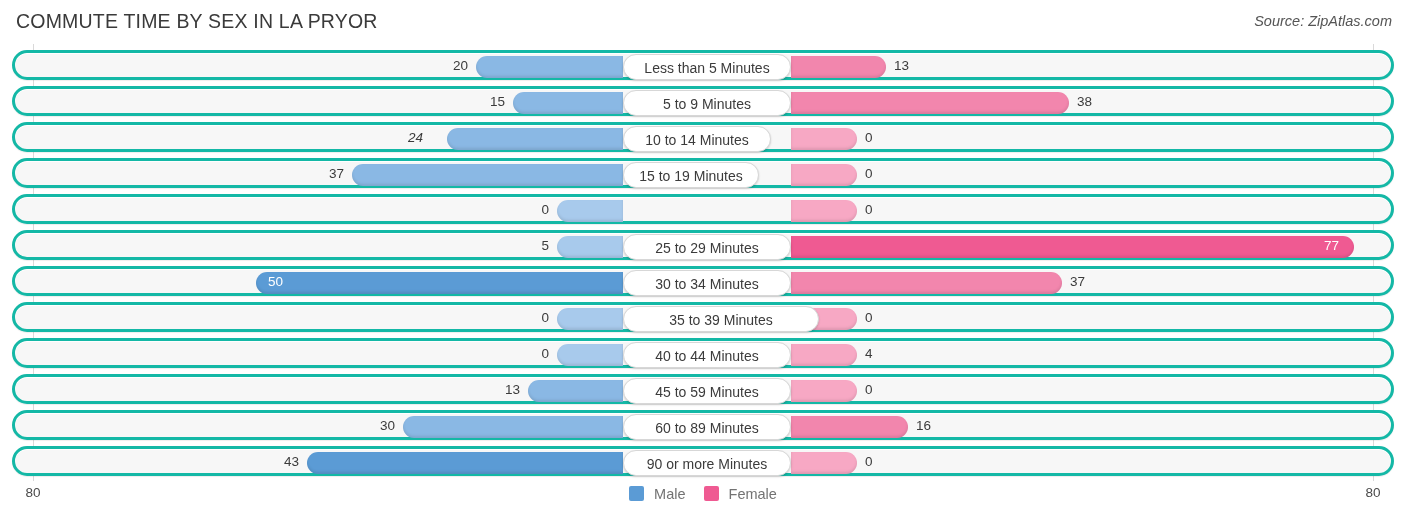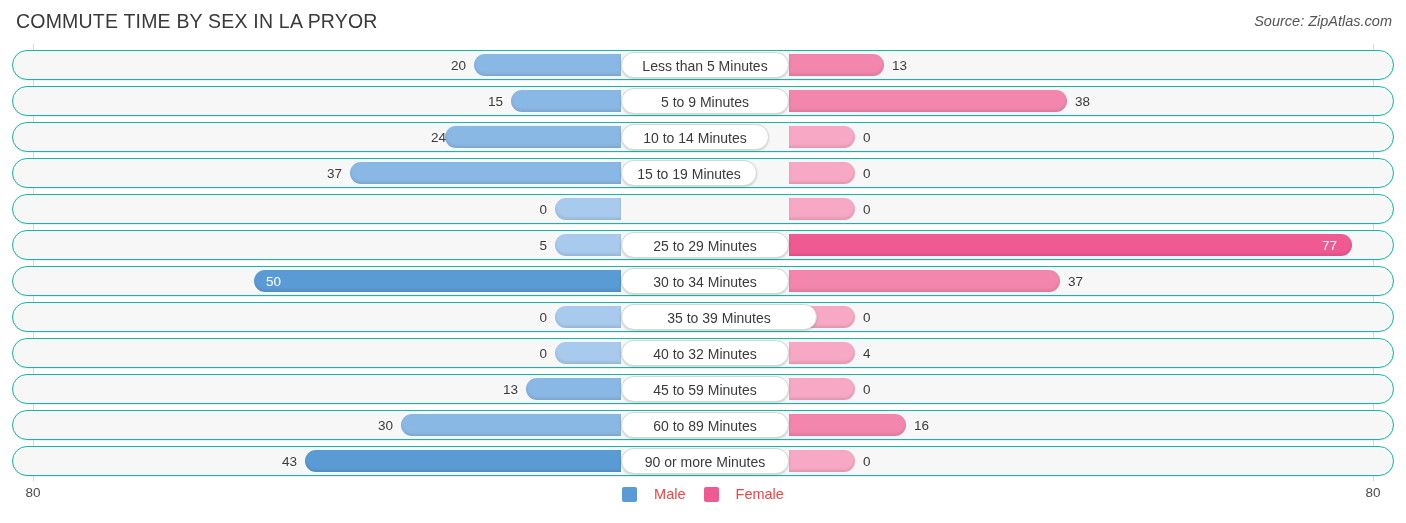--- a/index.html
+++ b/index.html
@@ -67,21 +67,21 @@
     position: absolute;
     left: 0; top: 0; right: 0;
     padding-top: 6px;
   }
 
   .row {
     position: relative;
     height: 30px;
     margin: 0 12px 6px 12px;
     background: #f7f7f7;
-    border: 1px solid #14b8a6;
+    border: 3px solid #14b8a6;
     border-radius: 15px;
     box-shadow: 0 1px 1px rgba(0,0,0,0.07), inset 0 1px 0 #ffffff;
     box-sizing: border-box;
   }
 
   
   .bar {
     position: absolute;
     top: 3px;
     height: 22px;
@@ -148,24 +148,24 @@
     position: absolute;
     left: 0; right: 0;
     top: 5px;
     display: flex;
     justify-content: center;
     align-items: center;
     gap: 18px;
   }
   .legend-item {
     display: flex;
-    align-items: flex-end;
-    gap: 17px;
+    align-items: flex-start;
+    gap: 10px;
     font-size: 14.5px;
-    color: #ef4444;
+    color: #737373;
   }
   .swatch {
     width: 15px;
     height: 15px;
     border-radius: 2px;
     display: inline-block;
   }
 </style>
 </head>
 <body>
@@ -191,21 +191,21 @@
       <div class="row">
         <div class="bar male" style="left: 498px; width: 110px; background: rgb(138, 184, 228);"></div>
         <div class="bar female" style="left: 776px; width: 278px; background: rgb(242, 134, 173);"></div>
         <div class="val male-out" style="left: 454px; width: 36px;">15</div>
         <div class="val female-out" style="left: 1062px;">38</div>
         <div class="cat-pill" style="left: 608px; width: 168px;">5 to 9 Minutes</div>
       </div>
       <div class="row">
         <div class="bar male" style="left: 432px; width: 176px; background: rgb(138, 184, 228);"></div>
         <div class="bar female" style="left: 776px; width: 66px; background: rgb(247, 168, 196);"></div>
-        <div class="val male-out" style="left: 397px; width: 36px;">24</div>
+        <div class="val male-out" style="left: 372px; width: 36px; font-style: italic;">24</div>
         <div class="val female-out" style="left: 850px;">0</div>
         <div class="cat-pill" style="left: 608px; width: 148px;">10 to 14 Minutes</div>
       </div>
       <div class="row">
         <div class="bar male" style="left: 337px; width: 271px; background: rgb(138, 184, 228);"></div>
         <div class="bar female" style="left: 776px; width: 66px; background: rgb(247, 168, 196);"></div>
         <div class="val male-out" style="left: 293px; width: 36px;">37</div>
         <div class="val female-out" style="left: 850px;">0</div>
         <div class="cat-pill" style="left: 608px; width: 136px;">15 to 19 Minutes</div>
       </div>
@@ -234,21 +234,21 @@
         <div class="bar female" style="left: 776px; width: 66px; background: rgb(247, 168, 196);"></div>
         <div class="val male-out" style="left: 498px; width: 36px;">0</div>
         <div class="val female-out" style="left: 850px;">0</div>
         <div class="cat-pill" style="left: 608px; width: 196px;">35 to 39 Minutes</div>
       </div>
       <div class="row">
         <div class="bar male" style="left: 542px; width: 66px; background: rgb(168, 202, 236);"></div>
         <div class="bar female" style="left: 776px; width: 66px; background: rgb(247, 168, 196);"></div>
         <div class="val male-out" style="left: 498px; width: 36px;">0</div>
         <div class="val female-out" style="left: 850px;">4</div>
-        <div class="cat-pill" style="left: 608px; width: 168px;">40 to 32 Minutes</div>
+        <div class="cat-pill" style="left: 608px; width: 168px;">40 to 44 Minutes</div>
       </div>
       <div class="row">
         <div class="bar male" style="left: 513px; width: 95px; background: rgb(138, 184, 228);"></div>
         <div class="bar female" style="left: 776px; width: 66px; background: rgb(247, 168, 196);"></div>
         <div class="val male-out" style="left: 469px; width: 36px;">13</div>
         <div class="val female-out" style="left: 850px;">0</div>
         <div class="cat-pill" style="left: 608px; width: 168px;">45 to 59 Minutes</div>
       </div>
       <div class="row">
         <div class="bar male" style="left: 388px; width: 220px; background: rgb(138, 184, 228);"></div>

